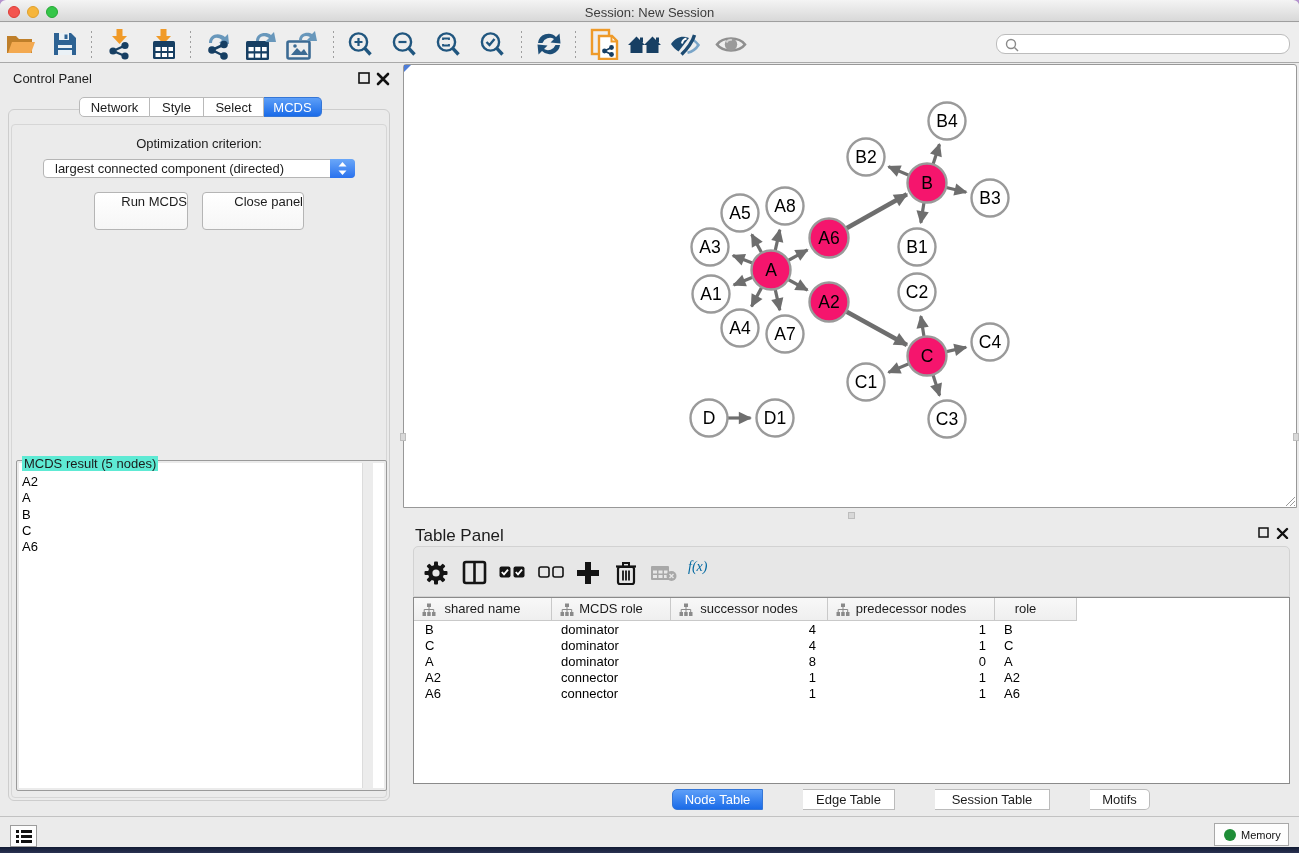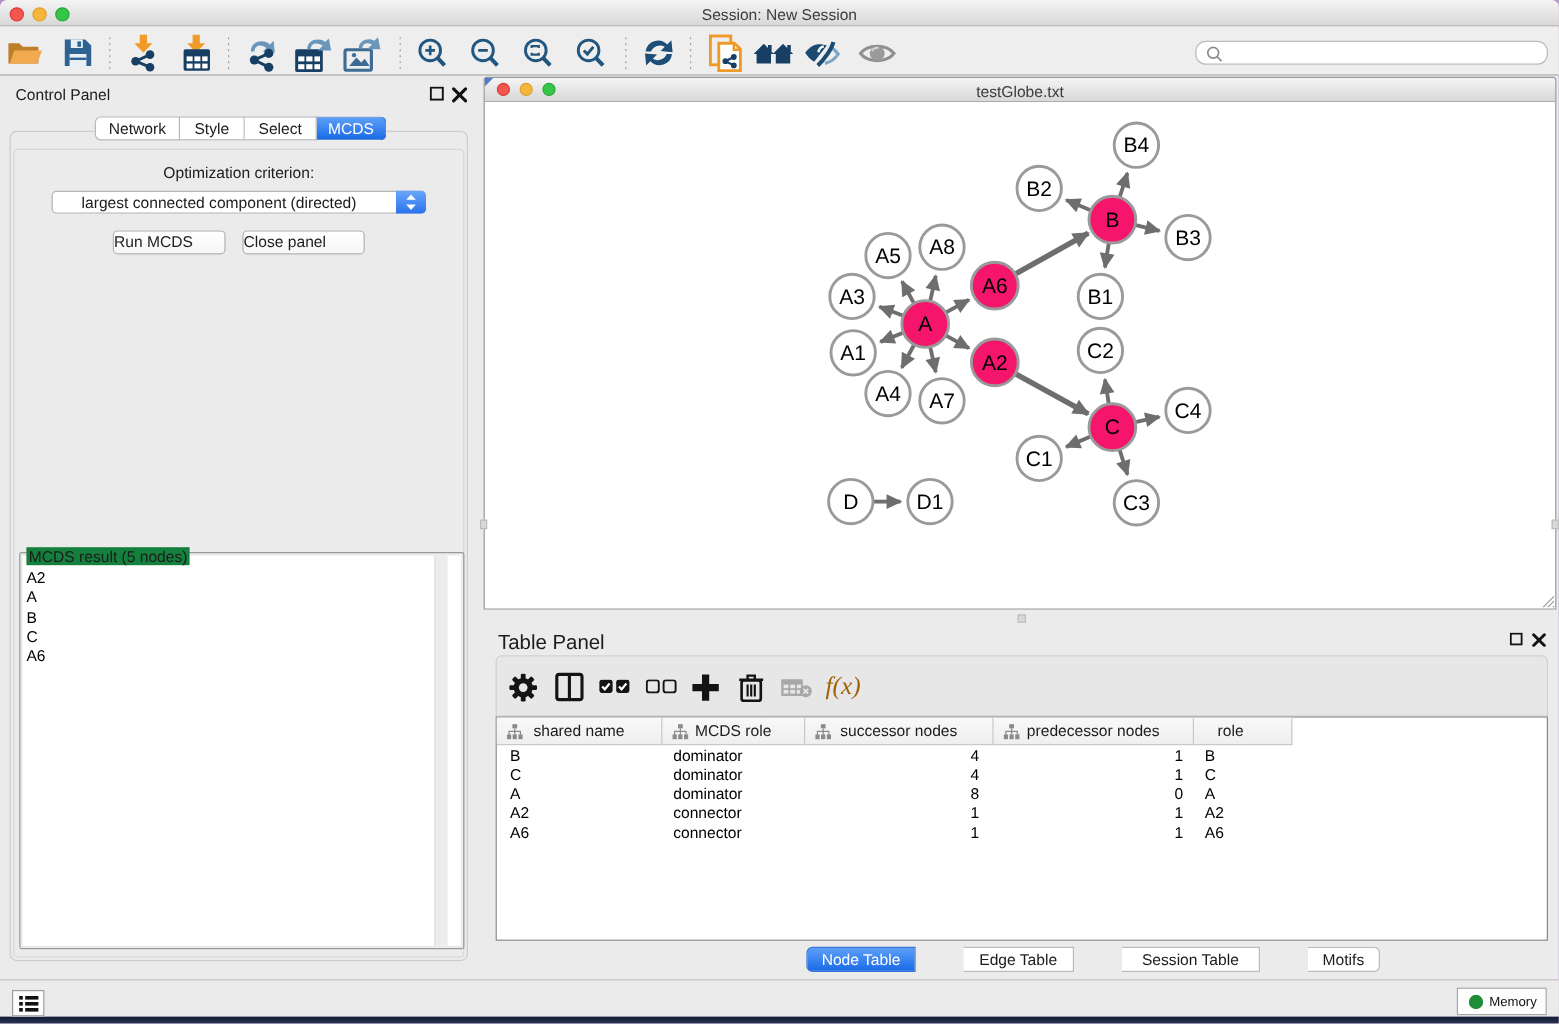--- a/index.html
+++ b/index.html
@@ -23,27 +23,27 @@
   #cp-title { left:13px; top:71px; font-size:13px; color:#1c1c1c; }
   #cp-panel { left:8px; top:109px; width:382px; height:692px; border:1px solid #cdcdcd; border-radius:6px; background:#ebebeb; }
   #cp-inner { left:11px; top:124px; width:376px; height:674px; border:1px solid #d6d6d6; border-radius:4px; background:#ebebeb; }
   .tabs { display:flex; }
   #cp-tabs { left:79px; top:97px; height:20px; }
   .tab { height:20px; font-size:13px; color:#1c1c1c; background:#fff; border:1px solid #b9b9b9; border-left:none; text-align:center; line-height:19px; }
   .tab.first { border-left:1px solid #b9b9b9; border-radius:5px 0 0 5px; }
   .tab.last { border-radius:0 5px 5px 0; }
   .tab.sel { background:linear-gradient(#5d9ff8,#1a6be8); color:#fff; border-color:#3576d6; }
   #opt-label { left:8px; top:136px; width:382px; text-align:center; font-size:13px; color:#1c1c1c; }
-  #dropdown { left:43px; top:159px; width:312px; height:19px; background:#fff; border:1px solid #b5b5b5; border-radius:4px; font-size:13px; color:#1c1c1c; line-height:17px; padding-left:24px; }
+  #dropdown { left:43px; top:159px; width:312px; height:19px; background:#fff; border:1px solid #b5b5b5; border-radius:4px; font-size:13px; color:#1c1c1c; line-height:17px; padding-left:11px; }
   #dd-btn { right:-1px; top:-1px; width:25px; height:19px; border-radius:0 4px 4px 0; background:linear-gradient(#6aa7f8,#2a72ee); }
-  .btn { height:20px; background:linear-gradient(#ffffff,#f6f6f6); border:1px solid #b5b5b5; border-radius:4px; font-size:13px; color:#1c1c1c; text-align:left; line-height:18px; }
+  .btn { height:38px; background:linear-gradient(#ffffff,#f6f6f6); border:1px solid #b5b5b5; border-radius:4px; font-size:13px; color:#1c1c1c; text-align:right; line-height:18px; }
   #btn-run { left:94px; top:192px; width:94px; }
   #btn-close { left:202px; top:192px; width:102px; }
   #mcds-box { left:16px; top:460px; width:371px; height:331px; border:1px solid #9a9a9a; border-radius:2px; }
-  #mcds-label { left:22px; top:456px; background:#15803d; font-size:13px; color:#1c1c1c; padding:0 2px;text-align:center; }
+  #mcds-label { left:22px; top:456px; background:#5eead4; font-size:13px; color:#1c1c1c; padding:0 2px;text-align:center; }
   #mcds-list { left:19px; top:463px; width:365px; height:325px; background:#fff; font-size:13px; color:#000; padding-top:11px; }
   #mcds-list div { padding-left:3px; height:16.3px; line-height:16.3px; }
   #mcds-scroll { left:362px; top:463px; width:11px; height:325px; background:#ececec; border-left:1px solid #dcdcdc; }
 
   
   #netwin { left:403px; top:64px; width:894px; height:444px; background:#fff; border:1px solid #989898; border-radius:3px 3px 0 0; }
   #net-titlebar { left:0; top:0; width:892px; height:20px; background:linear-gradient(#f5f5f5,#d7d7d7); border-bottom:1px solid #aaa; border-radius:3px 3px 0 0; }
   .ntl { width:11px; height:11px; border-radius:50%; top:4px; }
   #net-title { width:100%; top:4px; text-align:center; font-size:13px; color:#3c3c3c; }
 
@@ -250,26 +250,20 @@
     <div>A2</div>
     <div>A</div>
     <div>B</div>
     <div>C</div>
     <div>A6</div>
   </div>
 <div class="abs" id="mcds-scroll"></div>
 <div class="abs" id="mcds-label">MCDS result (5 nodes)</div>
 
 <div class="abs" id="netwin">
-  <div class="abs" id="net-titlebar">
-    <div class="abs ntl" style="left:10px; background:#f3554f; border:1px solid #dd3d37;"></div>
-    <div class="abs ntl" style="left:29px; background:#f6b53b; border:1px solid #e0a02c;"></div>
-    <div class="abs ntl" style="left:48px; background:#35c649; border:1px solid #26a836;"></div>
-    <div class="abs" id="net-title">testGlobe.txt</div>
-  </div>
   <svg class="abs" id="graph" width="892" height="422" style="left:0;top:21px">
     <defs>
       <marker id="arr" viewBox="0 0 10 10" refX="9" refY="5" markerWidth="4.3" markerHeight="4.3" orient="auto-start-reverse">
         <path d="M0.5 0.5 L10 5 L0.5 9.5 Z" fill="#6e6e6e"></path>
       </marker>
       <marker id="arrT" viewBox="0 0 10 10" refX="9" refY="5" markerWidth="3.2" markerHeight="3.2" orient="auto-start-reverse">
         <path d="M0.5 0.5 L10 5 L0.5 9.5 Z" fill="#6e6e6e"></path>
       </marker>
     </defs>
     <g id="edges" stroke="#6e6e6e">
@@ -404,21 +398,21 @@
           <rect x="8.5" y="6.5" width="4" height="3"></rect>
           <rect x="14" y="6.5" width="3.5" height="3"></rect>
           <rect x="3" y="11" width="4" height="3"></rect>
           <rect x="8.5" y="11" width="4" height="3"></rect>
           <rect x="14" y="11" width="3.5" height="3"></rect>
         </g>
     <circle cx="21.5" cy="12" r="5" fill="#a8a8a8"></circle>
     <path d="M19.5 10 L23.5 14 M23.5 10 L19.5 14" stroke="#e7e7e7" stroke-width="1.4"></path>
   </svg>
 
-  <div style="position:absolute;left:274px;top:12px;font-family:'Liberation Serif',serif;font-style:italic;font-size:21px;color:#a16207;">f(x)</div>
+  <div style="position:absolute;left:274px;top:12px;font-family:'Liberation Serif',serif;font-style:italic;font-size:14px;color:#0369a1;">f(x)</div>
 </div>
   </div>
 <div class="abs" id="tp-table">
   <div class="abs" id="tp-header">
     <div class="th" style="left:0;width:138px;"><svg class="tree" width="14" height="14" style="position:absolute;left:8px;top:5px">
           <g fill="#8a8a8a">
             <rect x="5" y="0.5" width="4" height="3.5"></rect>
             <rect x="0.5" y="9" width="3.5" height="4"></rect>
             <rect x="5.2" y="9" width="3.5" height="4"></rect>
             <rect x="10" y="9" width="3.5" height="4"></rect>

